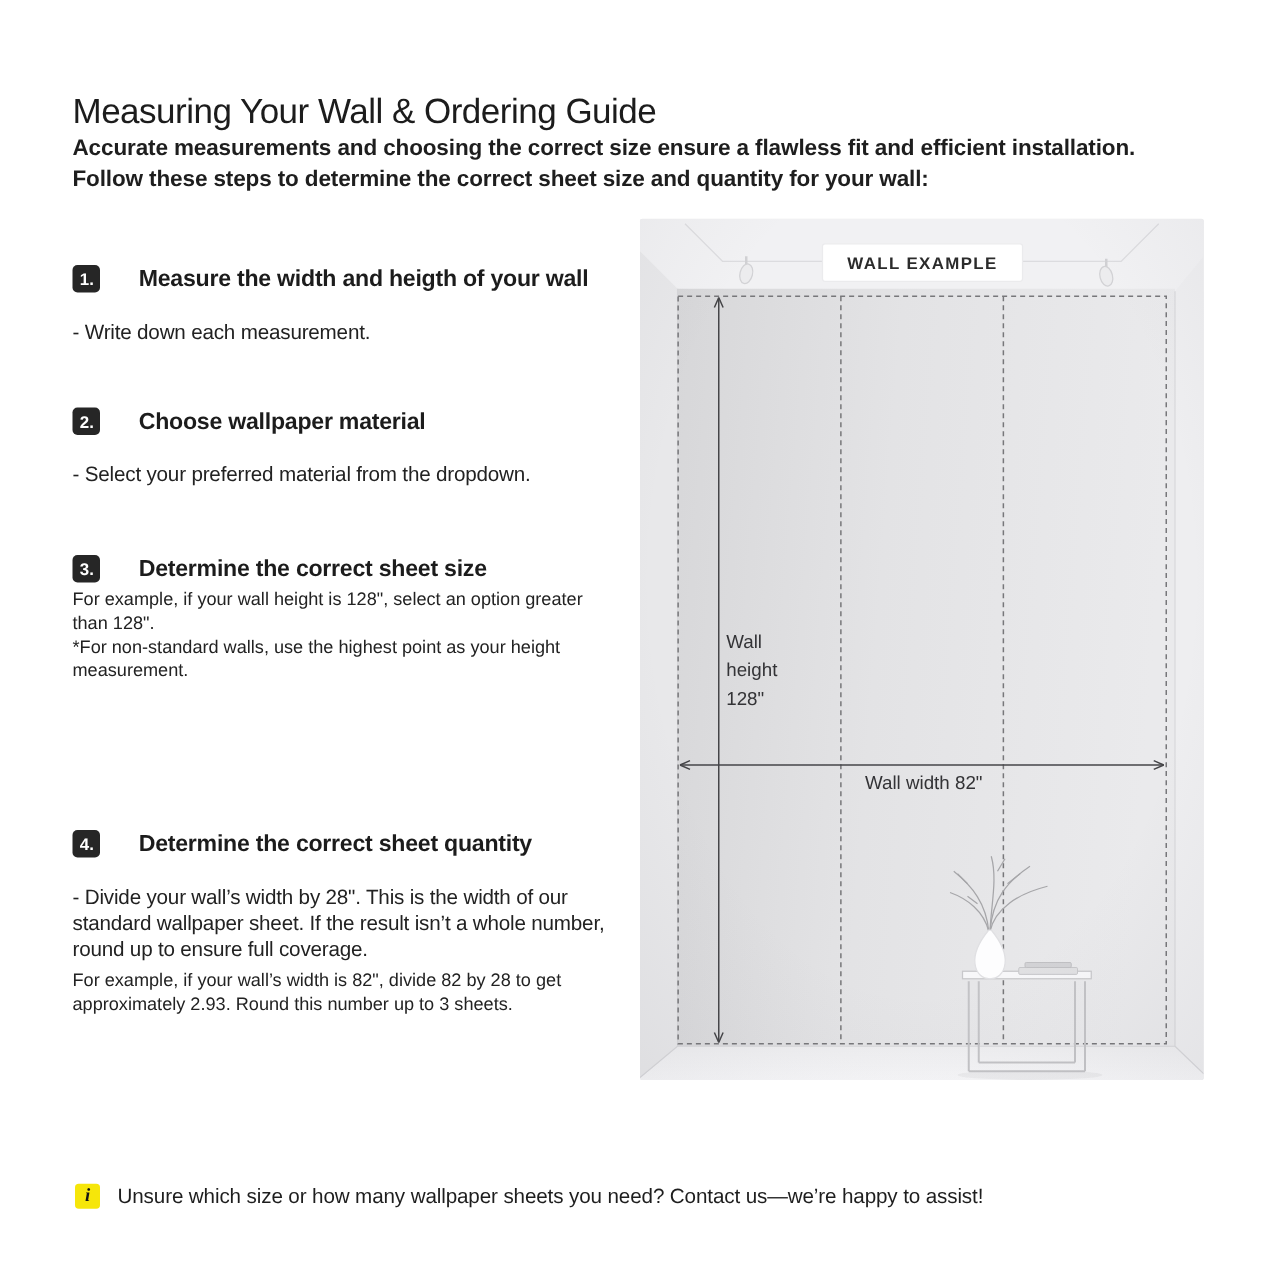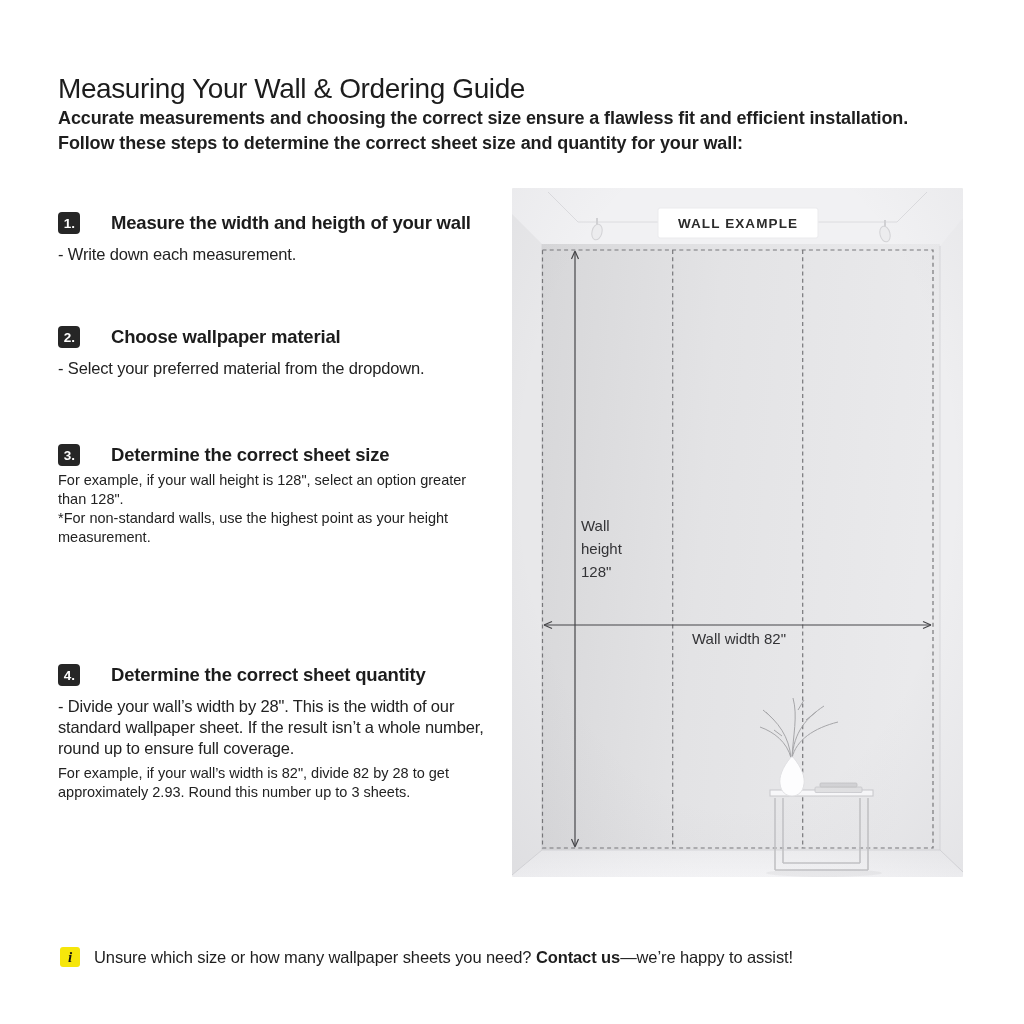--- a/index.html
+++ b/index.html
@@ -14,40 +14,40 @@
   .intro{position:absolute;left:58px;top:106px;font-size:18px;line-height:25px;
     letter-spacing:-0.1px;color:#1e1e1e;white-space:nowrap;font-weight:700;}
   .step{position:absolute;left:58px;}
   .step-header{display:flex;align-items:center;gap:11px;}
   .badge{
     width:22px;height:22px;flex:0 0 22px;background:#262626;color:#ffffff;
     border-radius:4px;display:flex;align-items:center;justify-content:center;
     font-size:13.5px;font-weight:700;padding-left:1px;box-sizing:border-box;
   }
   .step-heading{font-size:18.5px;font-weight:700;letter-spacing:-0.2px;color:#1c1c1c;margin-left:20px;}
-  .step-body{margin-top:10px;font-size:16.5px;line-height:21px;letter-spacing:-0.15px;color:#222;}
+  .step-body{margin-top:22px;font-size:16.5px;line-height:21px;letter-spacing:-0.15px;color:#222;}
   .step-note{margin-top:5px;font-size:14.5px;line-height:19px;color:#222;}
   .step-foot{margin-top:0;font-size:14.5px;line-height:19px;color:#222;}
   #step1{top:212px;width:450px;}
   #step2{top:326px;width:450px;}
   #step3{top:444px;width:436px;}
   #step4{top:664px;width:452px;}
   .wall-image{
-    position:absolute;left:512px;top:188px;width:451px;height:689px;
+    position:absolute;left:512px;top:175px;width:451px;height:689px;
     background:#e9e9eb;border-radius:2px;overflow:hidden;
   }
   .footer{position:absolute;left:60px;top:946px;display:flex;align-items:flex-start;gap:14px;}
   .info-icon{
     width:20px;height:20px;border-radius:3px;margin-top:1px;
     display:flex;align-items:center;justify-content:center;
     font-family:"Liberation Serif",serif;font-style:italic;font-weight:700;
     font-size:15px;color:#141414;
   }
   .footer-text{font-size:16.5px;line-height:22px;letter-spacing:-0.1px;color:#1e1e1e;}
-  .footer-text .bold{font-weight:700;}
+  .footer-text .bold{font-weight:400;}
   svg text{font-family:"Liberation Sans",sans-serif;}
 </style>
 </head>
 <body>
 
 <h1 class="title">Measuring Your Wall &amp; Ordering Guide</h1>
 
 <div class="intro">
   <div>Accurate measurements and choosing the correct size ensure a flawless fit and efficient installation.</div>
   <div>Follow these steps to determine the correct sheet size and quantity for your wall:</div>

